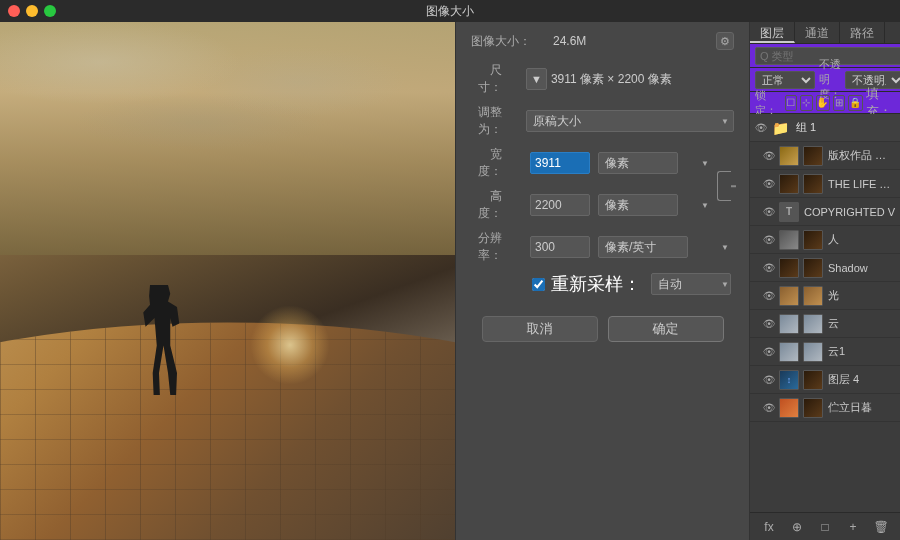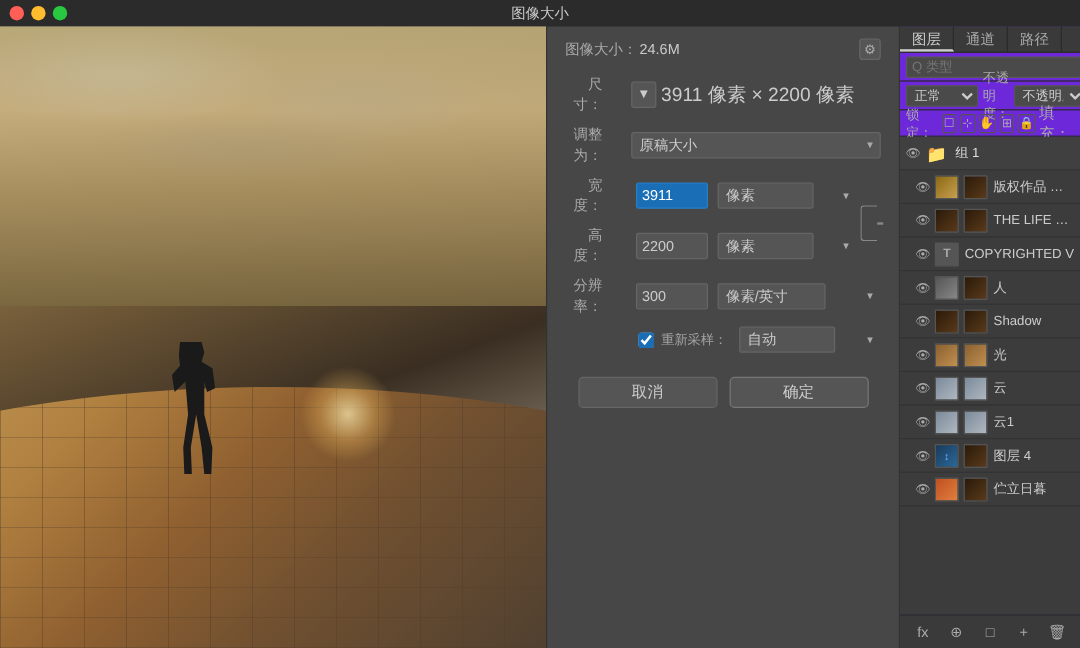--- a/index.html
+++ b/index.html
@@ -137,21 +137,21 @@
     }
     .dialog-header {
       display: flex;
       align-items: center;
       justify-content: space-between;
       margin-bottom: 12px;
     }
     .dialog-header-left {
       display: flex;
       align-items: center;
-      gap: 2px;
+      gap: 22px;
       color: #ccc;
       font-size: 12px;
       text-align: right;
     }
     .dialog-size-label { color: #aaa; }
     .dialog-size-value { color: #ccc; font-weight: 500; }
     .gear-btn {
       width: 18px; height: 18px;
       background: #555;
       border: 1px solid #666;
@@ -217,21 +217,21 @@
       background: #555;
       border: 1px solid #666;
       color: #ccc;
       font-size: 11px;
       padding: 2px 4px;
       border-radius: 2px;
       height: 22px;
       cursor: pointer;
     }
     .size-text {
-      font-size: 16px;
+      font-size: 12px;
       color: #ccc;
     }
 
     .num-input {
       background: #1a6eb5;
       border: 1px solid #2a7ec5;
       color: white;
       font-size: 12px;
       padding: 2px 4px;
       border-radius: 2px;
@@ -289,22 +289,22 @@
       align-items: center;
       margin-bottom: 8px;
       gap: 6px;
     }
     .checkbox-row input[type=checkbox] {
       accent-color: #1a6eb5;
       width: 13px;
       height: 13px;
     }
     .checkbox-label {
-      color: #a3a3a3;
-      font-size: 11px;
+      color: #ffffff;
+      font-size: 18px;
     }
 
     .dialog-buttons {
       display: flex;
       justify-content: center;
       gap: 10px;
       margin-top: 20px;
     }
     .btn-cancel, .btn-ok {
       width: 116px;

